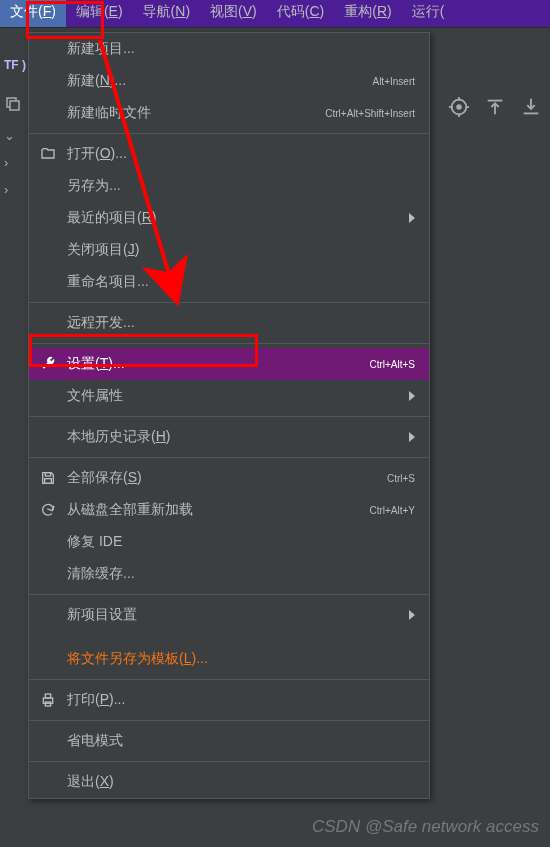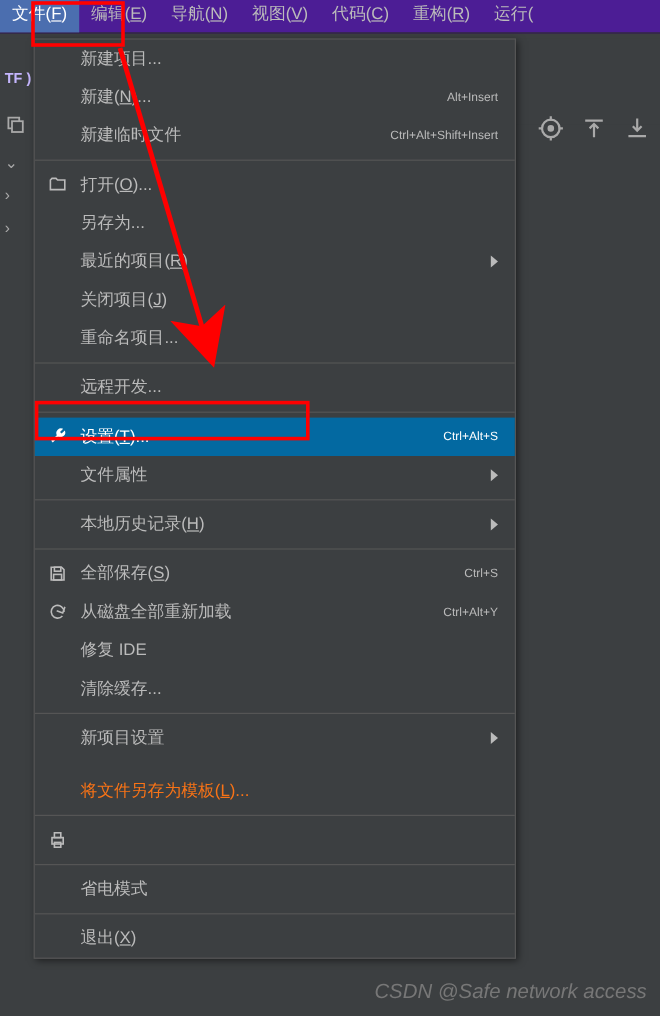--- a/index.html
+++ b/index.html
@@ -83,21 +83,21 @@
     }
     .menu-item {
       display: flex;
       align-items: center;
       height: 32px;
       padding: 0 14px 0 10px;
       cursor: pointer;
       gap: 10px;
     }
     .menu-item.highlight {
-      background: #0369a1;
+      background: #701a75;
       color: #ffffff;
     }
     .menu-item.disabled { color: #f97316; margin-top: 12px; }
     .menu-icon {
       width: 18px;
       height: 18px;
       display: flex;
       align-items: center;
       justify-content: center;
       flex-shrink: 0;
@@ -312,20 +312,21 @@
   </div>
   <div class="menu-sep"></div>
   <div class="menu-item">
     <span class="menu-icon">
         <svg viewBox="0 0 24 24" fill="none" stroke="currentColor" stroke-width="2">
           <rect x="5" y="9" width="14" height="8"></rect>
           <rect x="8" y="3" width="8" height="6"></rect>
           <rect x="8" y="15" width="8" height="6"></rect>
         </svg>
       </span>
+    <span class="menu-label">打印(<span>P</span>)...</span>
   </div>
   <div class="menu-sep"></div>
   <div class="menu-item">
     <span class="menu-icon"></span>
     <span class="menu-label">省电模式</span>
   </div>
   <div class="menu-sep"></div>
   <div class="menu-item">
     <span class="menu-icon"></span>
     <span class="menu-label">退出(<span>X</span>)</span>

